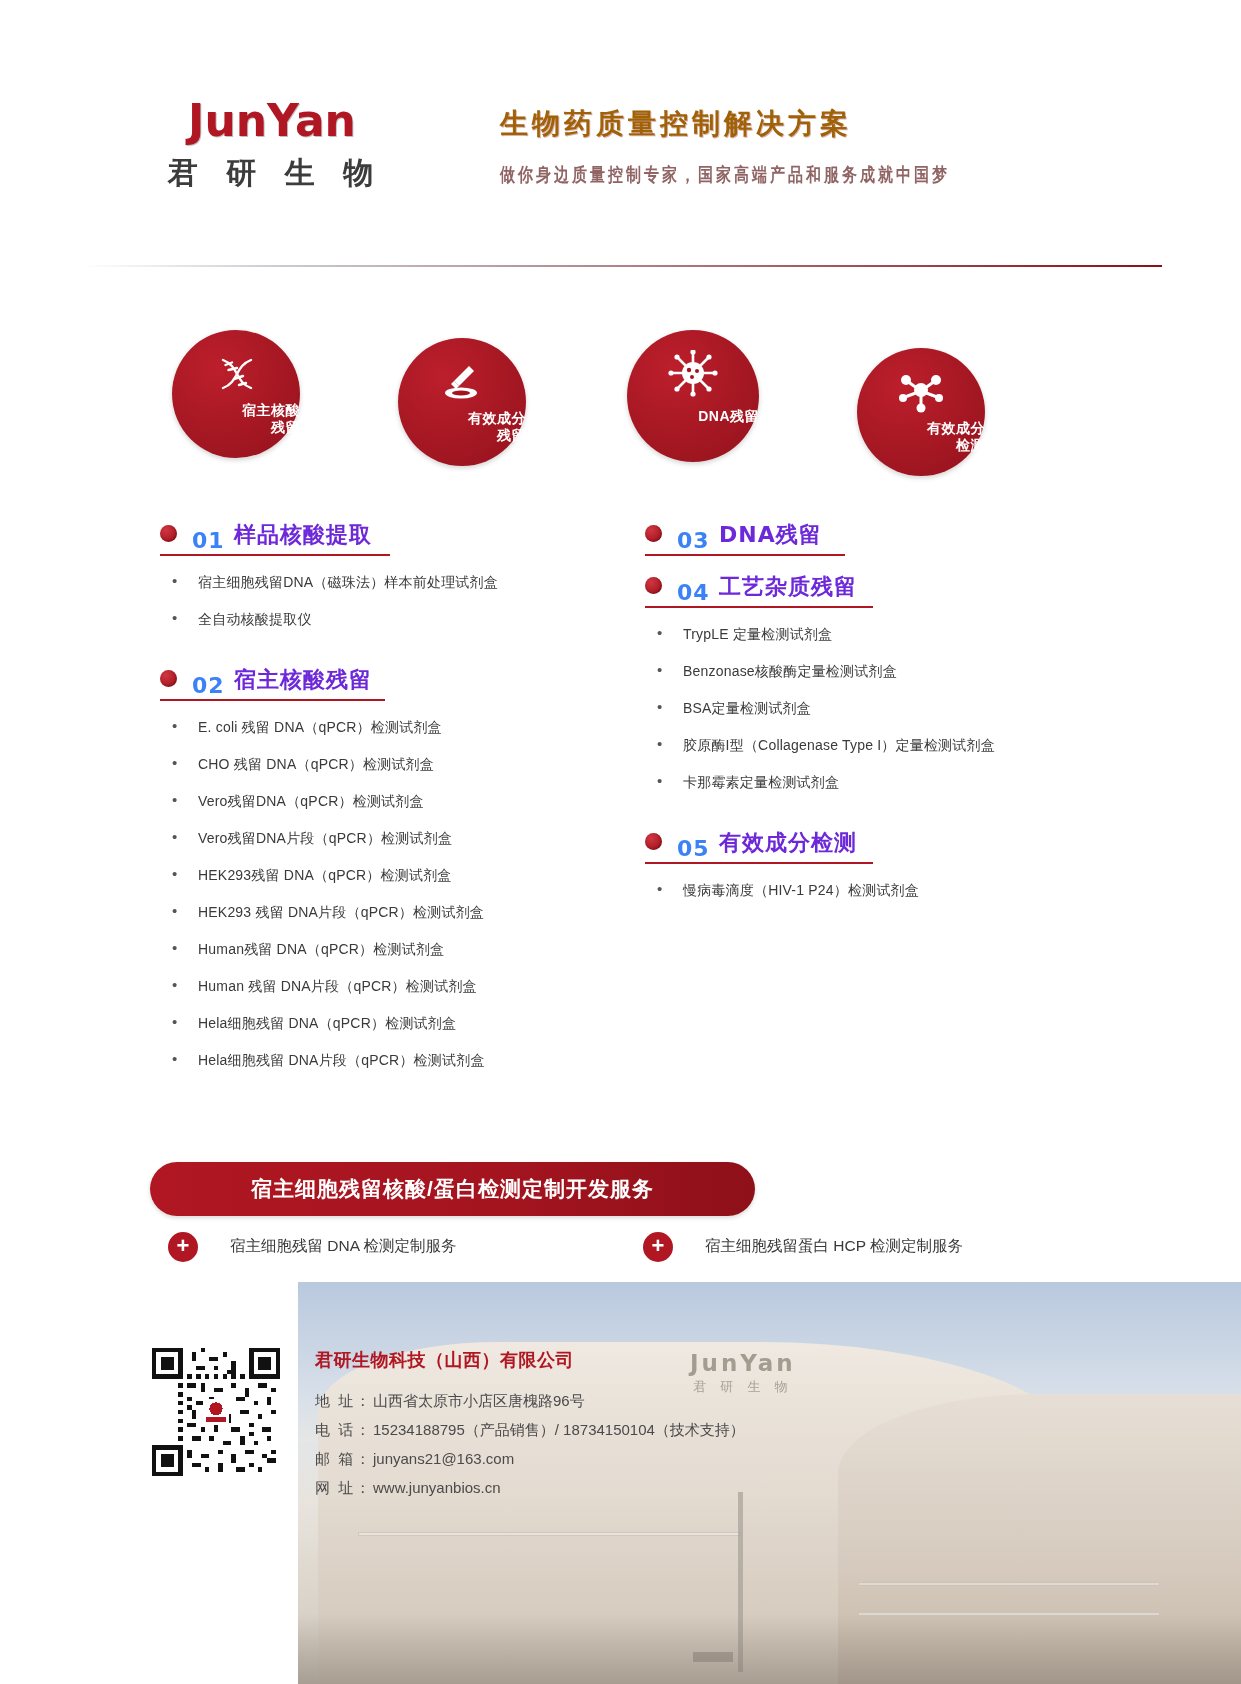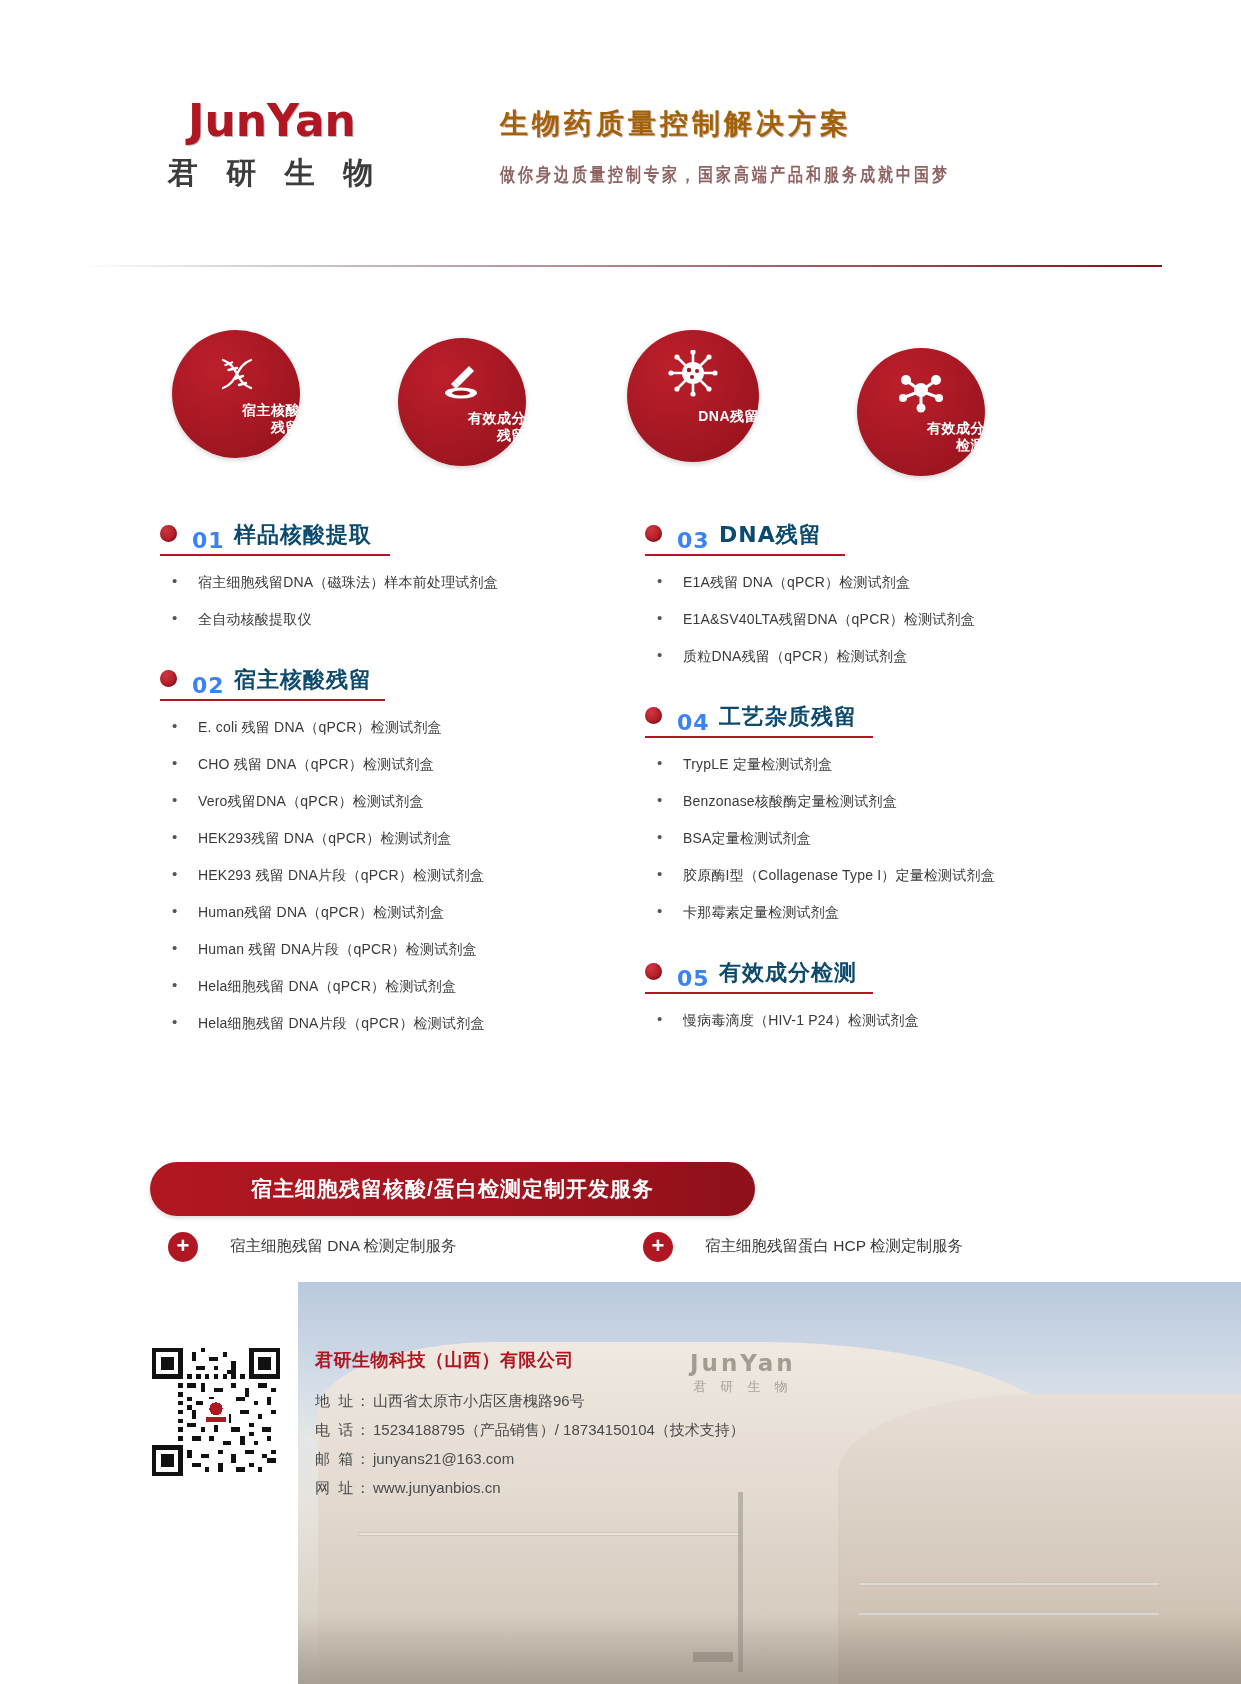--- a/index.html
+++ b/index.html
@@ -154,21 +154,21 @@
     font-weight: bold;
     color: #3b82f6;
     font-family: "DejaVu Sans", sans-serif;
     letter-spacing: 1px;
   }
   .sec-head .txt {
     position: absolute;
     left: 74px; top: 0;
     font-size: 22px;
     font-weight: bold;
-    color: #0c4a6e;
+    color: #6d28d9;
     font-family: "DejaVu Sans", sans-serif;
     letter-spacing: 1px;
   }
   .sec-head .ul {
     position: absolute;
     left: 0; bottom: -2px;
     height: 2px;
     background: #b01722;
   }
 
@@ -486,42 +486,38 @@
     <div class="sec-head">
       <span class="dot"></span>
       <span class="num">02</span>
       <span class="txt">宿主核酸残留</span>
       <span class="ul" style="width:225px"></span>
     </div>
     <ul class="items">
       <li>E. coli 残留 DNA（qPCR）检测试剂盒</li>
       <li>CHO 残留 DNA（qPCR）检测试剂盒</li>
       <li>Vero残留DNA（qPCR）检测试剂盒</li>
+      <li>Vero残留DNA片段（qPCR）检测试剂盒</li>
       <li>HEK293残留 DNA（qPCR）检测试剂盒</li>
       <li>HEK293 残留 DNA片段（qPCR）检测试剂盒</li>
       <li>Human残留 DNA（qPCR）检测试剂盒</li>
       <li>Human 残留 DNA片段（qPCR）检测试剂盒</li>
       <li>Hela细胞残留 DNA（qPCR）检测试剂盒</li>
       <li>Hela细胞残留 DNA片段（qPCR）检测试剂盒</li>
     </ul>
   </div>
 
   <div class="col-right">
 
     <div class="sec-head">
       <span class="dot"></span>
       <span class="num">03</span>
       <span class="txt">DNA残留</span>
       <span class="ul" style="width:200px"></span>
     </div>
-    <ul class="items">
-      <li>E1A残留 DNA（qPCR）检测试剂盒</li>
-      <li>E1A&amp;SV40LTA残留DNA（qPCR）检测试剂盒</li>
-      <li>质粒DNA残留（qPCR）检测试剂盒</li>
-    </ul>
 
     <div class="sec-head">
       <span class="dot"></span>
       <span class="num">04</span>
       <span class="txt">工艺杂质残留</span>
       <span class="ul" style="width:228px"></span>
     </div>
     <ul class="items">
       <li>TrypLE 定量检测试剂盒</li>
       <li>Benzonase核酸酶定量检测试剂盒</li>

